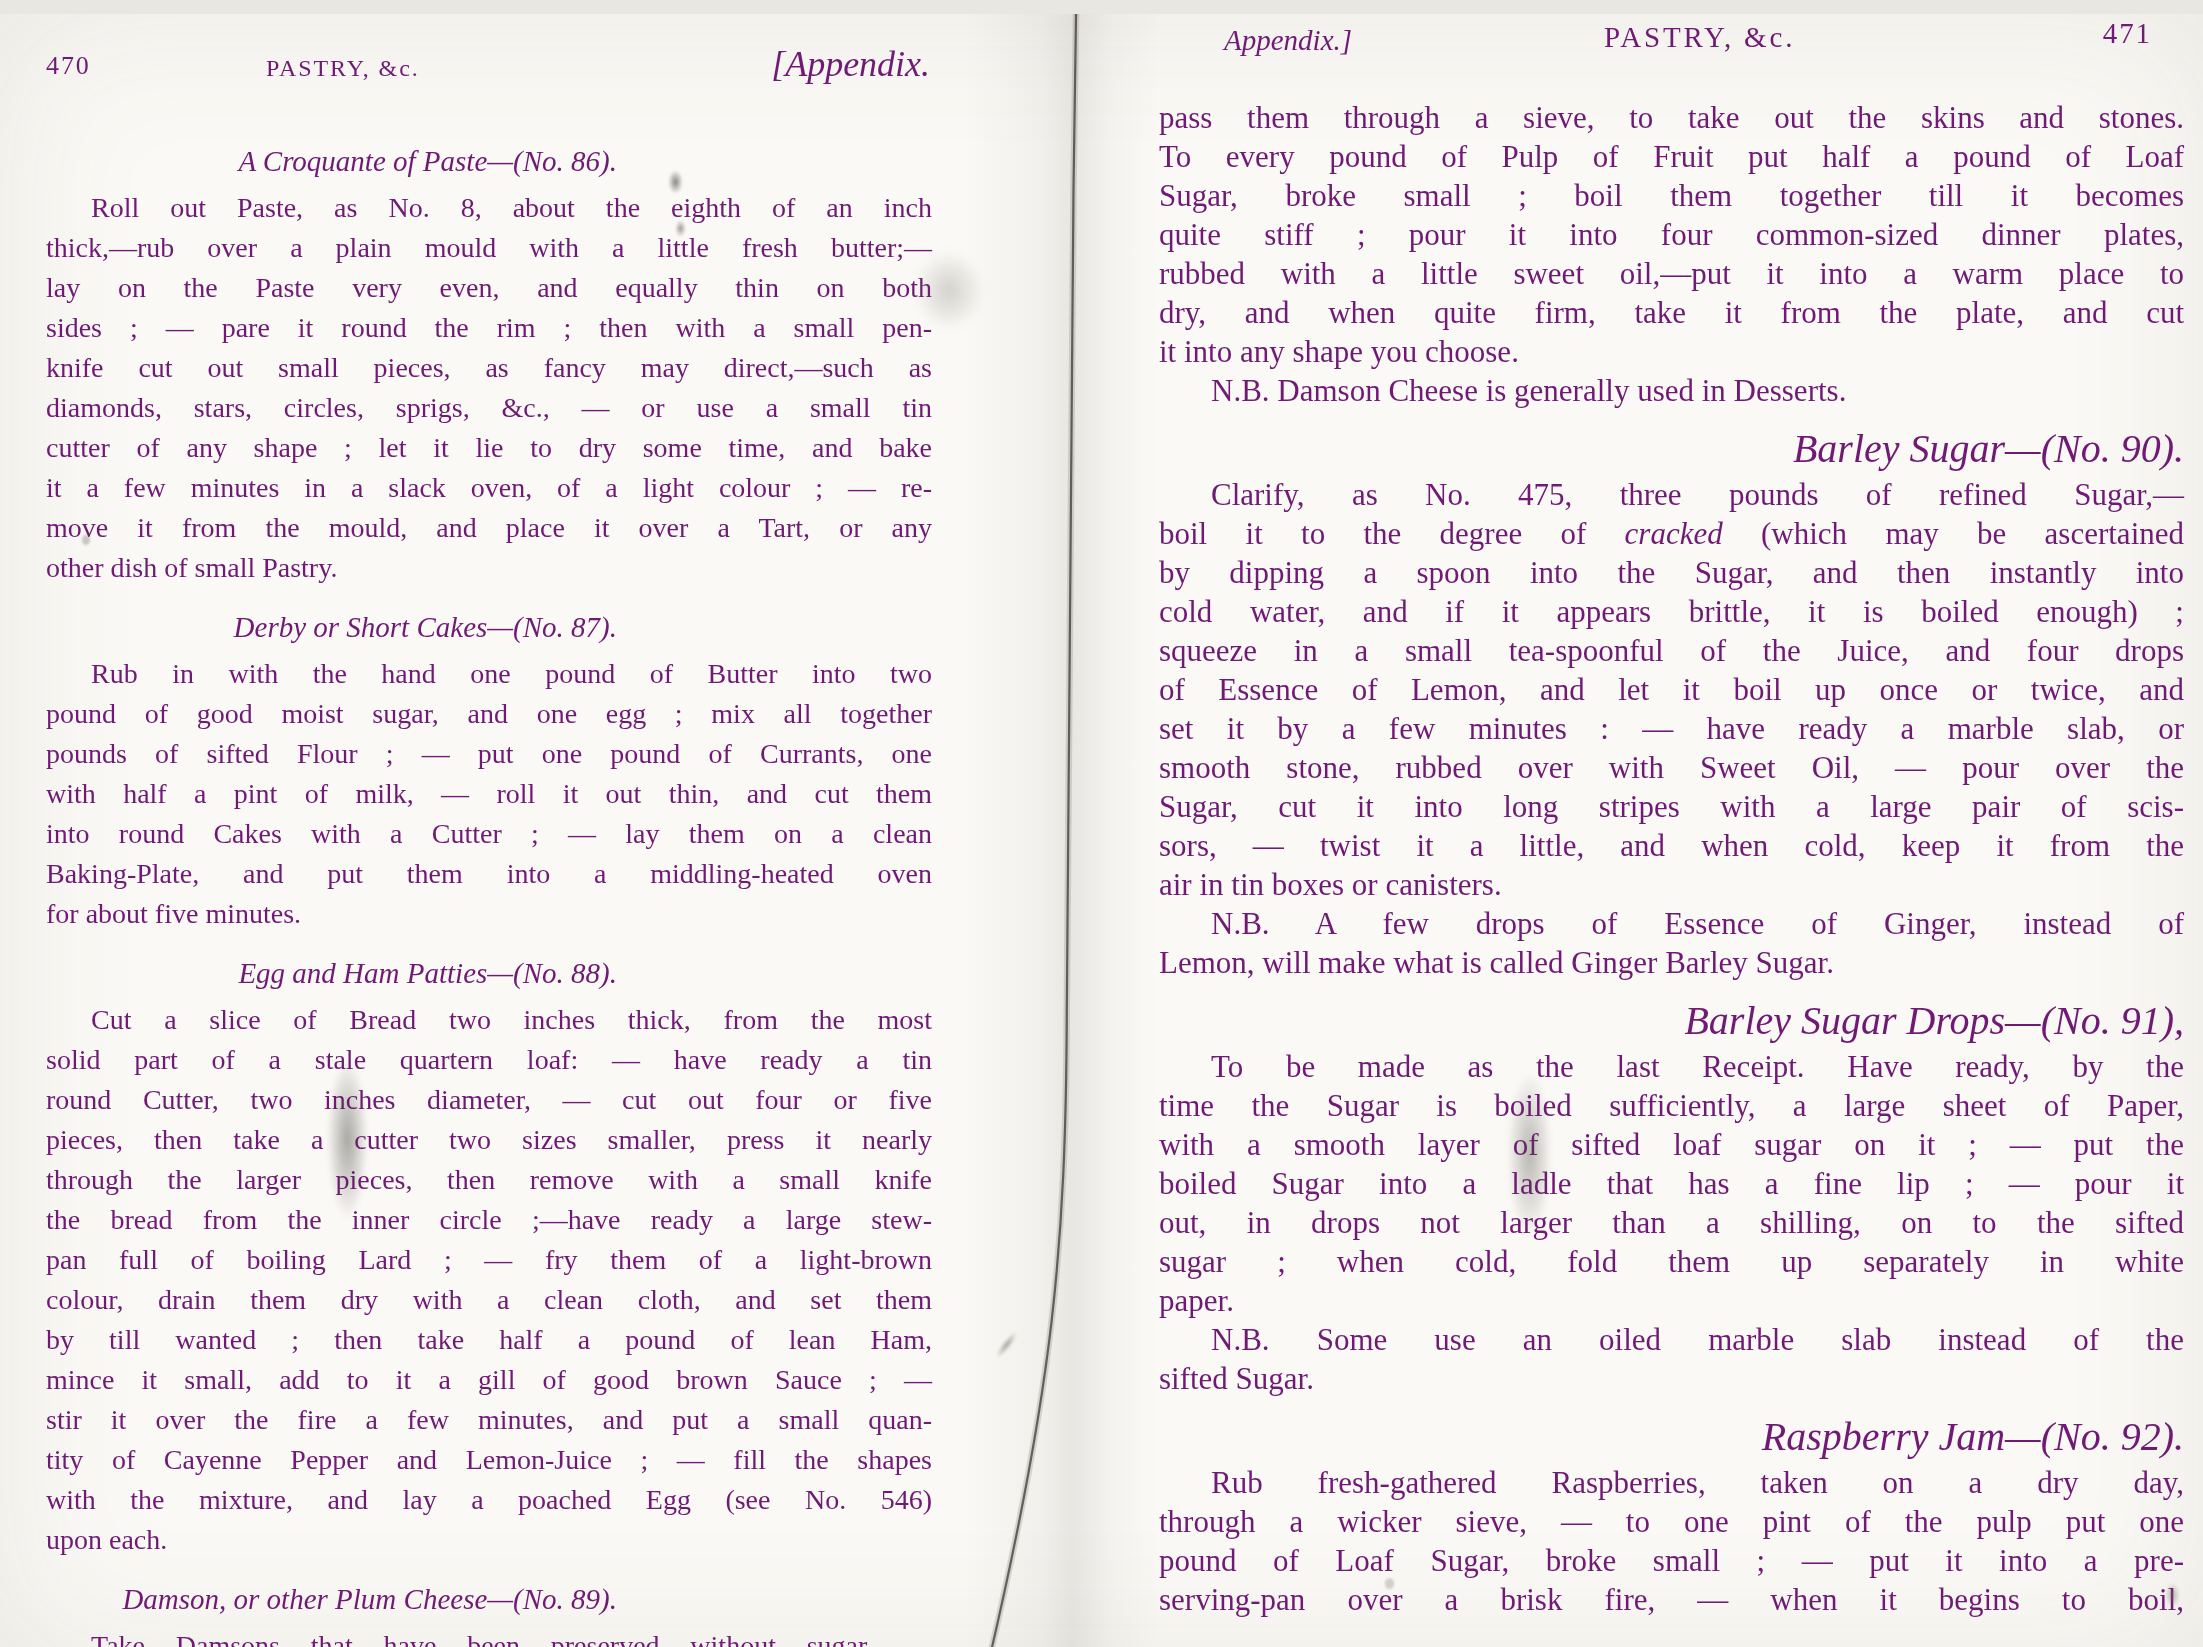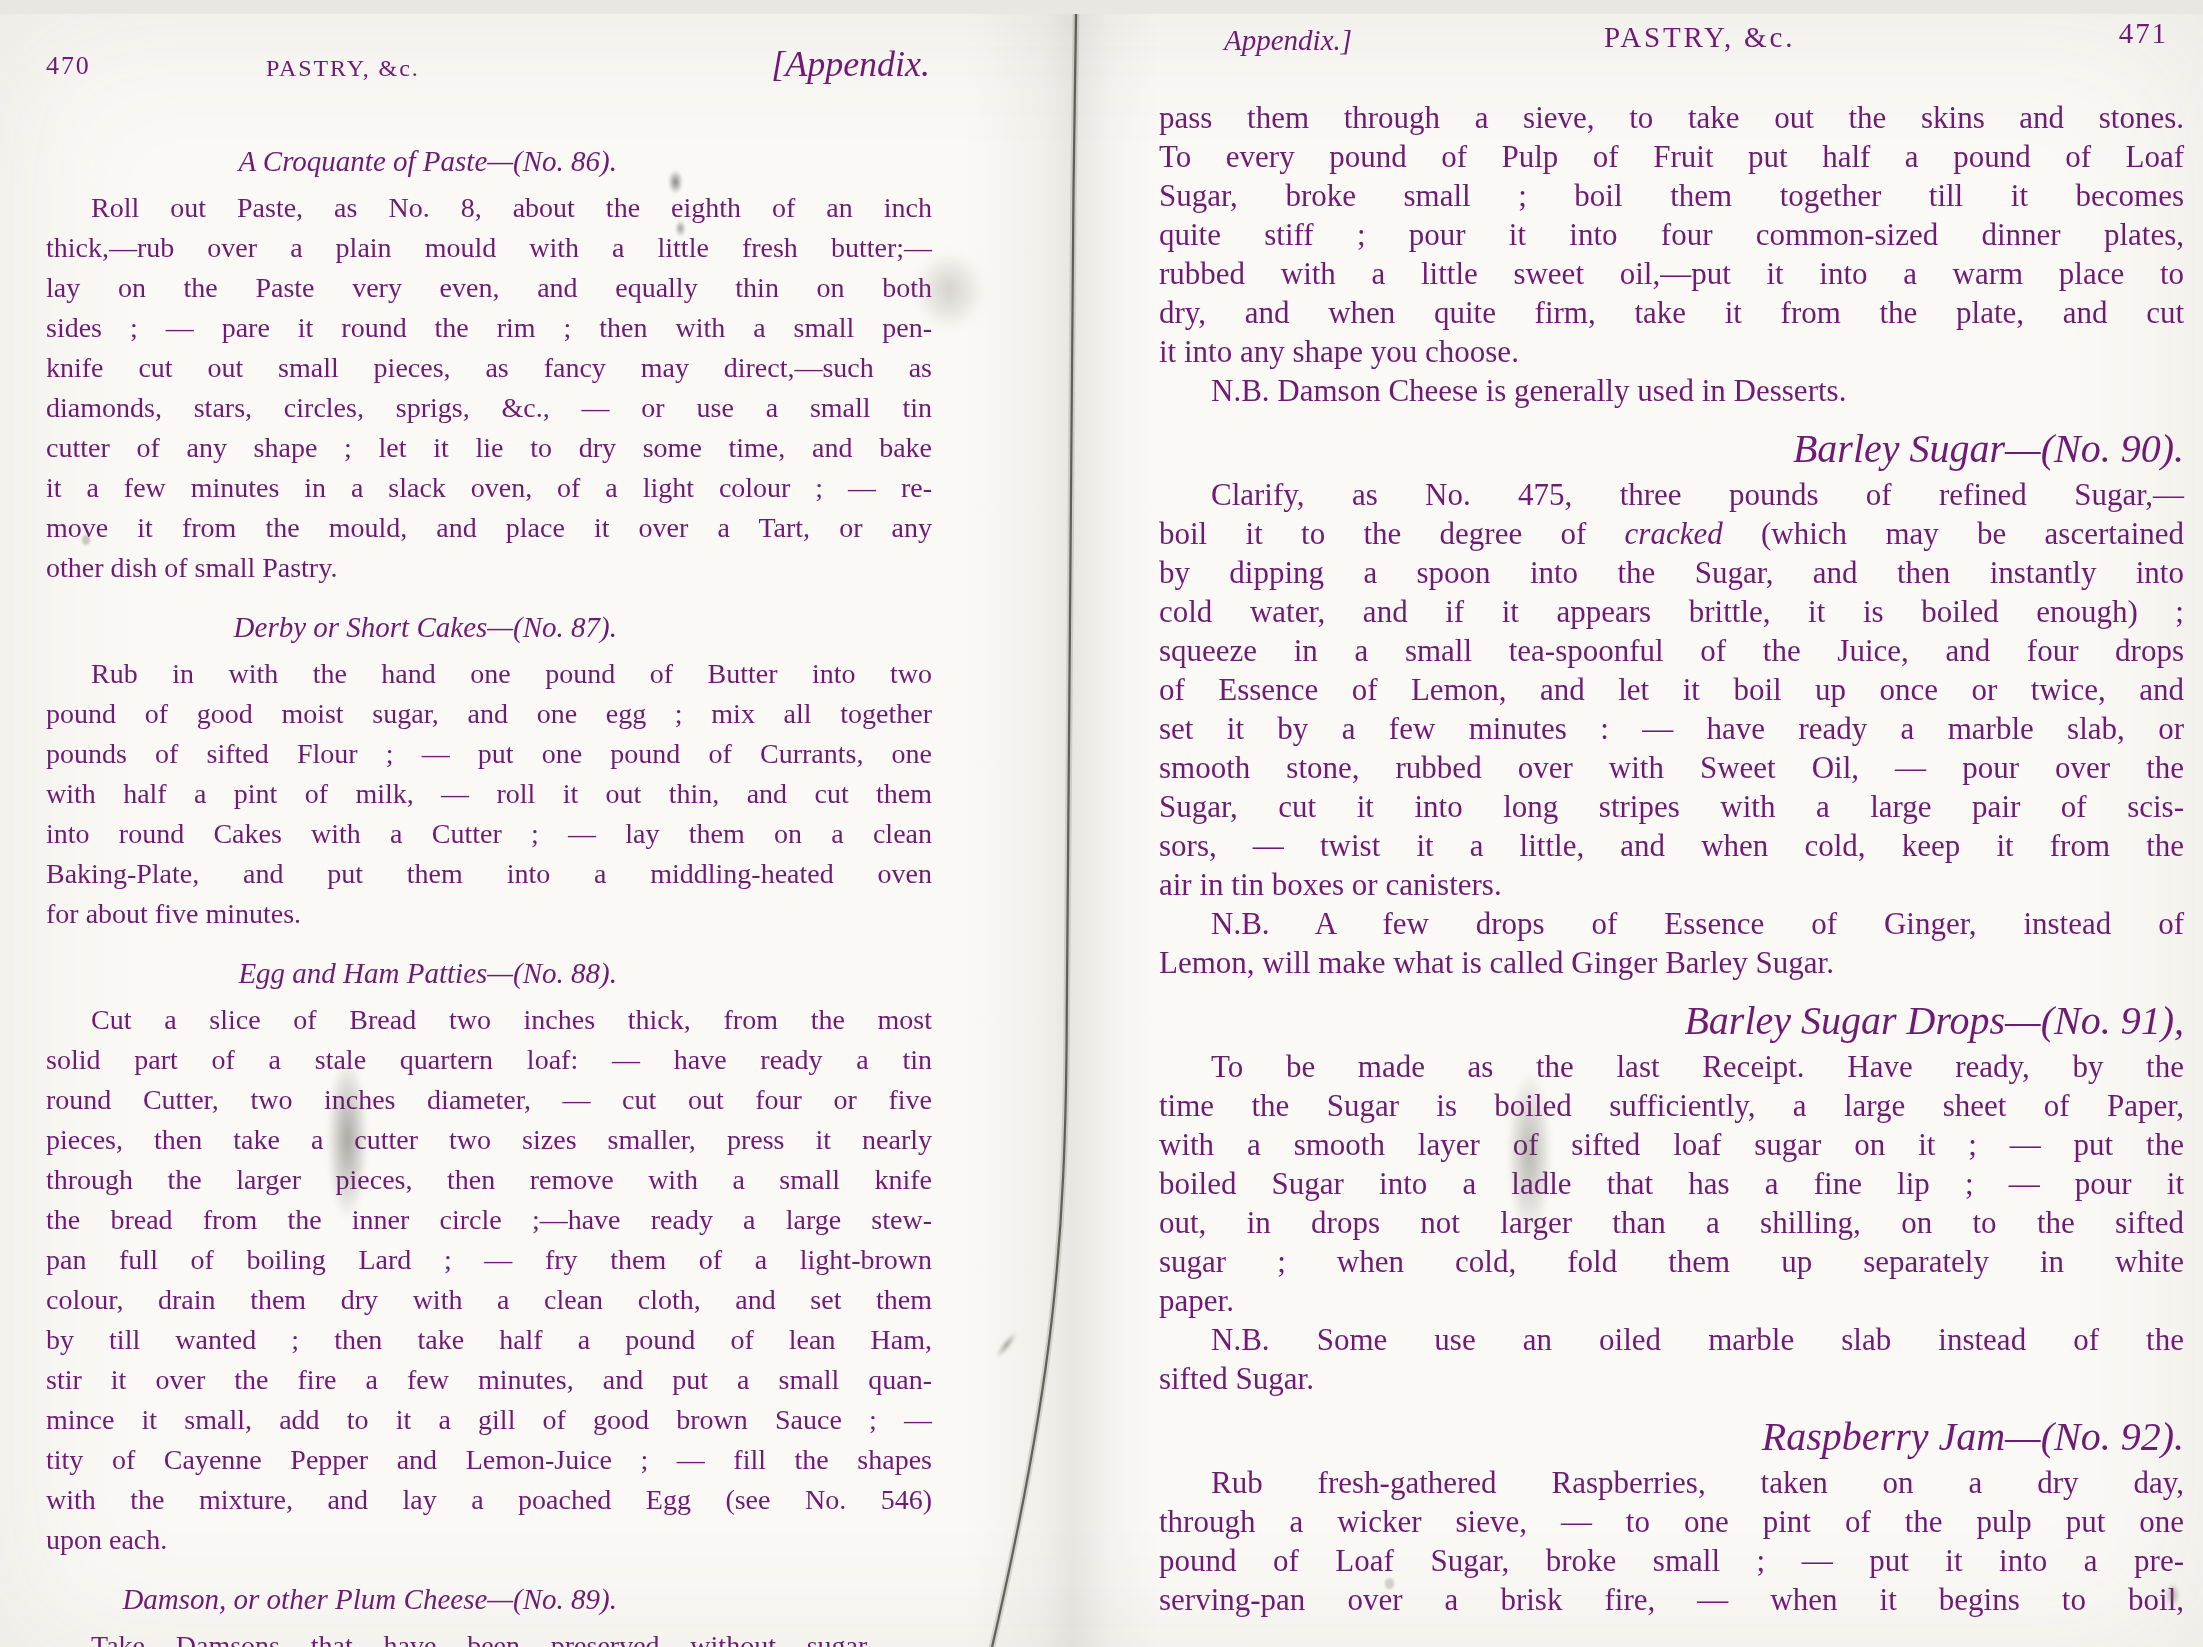--- a/index.html
+++ b/index.html
@@ -15,21 +15,21 @@
   .page-left{left:46px; width:886px; padding-top:28px; font-size:28px; line-height:40px;}
   .page-right{left:1159px; width:1025px; font-size:31px; line-height:39px;}
 
   .page-header{position:relative; height:43px;}
   .page-header span{position:absolute; white-space:nowrap;}
   .page-left  .pagenum{left:0; top:3.7px; font-size:26px; letter-spacing:1.9px;}
   .page-left  .runtitle{left:220px; top:5.6px; font-size:24px; letter-spacing:1.9px;}
   .page-left  .marginlabel{right:1.9px; top:1.9px; font-style:italic; font-size:36px;}
   .page-right .marginlabel{left:65px; top:7.4px; font-style:italic; font-size:29px;}
   .page-right .runtitle{left:445px; top:3.7px; font-size:29px; letter-spacing:2.8px;}
-  .page-right .pagenum{right:16px; top:0; font-size:29px; letter-spacing:1.9px;}
+  .page-right .pagenum{right:32px; top:0; font-size:29px; letter-spacing:1.9px;}
 
   .heading{font-style:italic; font-weight:normal; text-align:right; white-space:nowrap;}
   .heading i{font-style:italic;}
   .page-left  .heading{font-size:29px; margin:18.6px 315px 7.4px 0;}
   .page-left  .heading.first{margin-top:56px;}
   .page-right .heading{font-size:40px; margin:18.6px 0 7.4px 0;}
 
   .para{margin:0;}
   .para.cont{margin-top:41px;}
   .line{text-align:justify; text-align-last:justify; white-space:normal;}
@@ -102,22 +102,22 @@
     <div class="para">
         <div class="line indent">Cut a slice of Bread two inches thick, from the most</div>
         <div class="line">solid part of a stale quartern loaf: — have ready a tin</div>
         <div class="line">round Cutter, two inches diameter, — cut out four or five</div>
         <div class="line">pieces, then take a cutter two sizes smaller, press it nearly</div>
         <div class="line">through the larger pieces, then remove with a small knife</div>
         <div class="line">the bread from the inner circle ;—have ready a large stew-</div>
         <div class="line">pan full of boiling Lard ; — fry them of a light-brown</div>
         <div class="line">colour, drain them dry with a clean cloth, and set them</div>
         <div class="line">by till wanted ; then take half a pound of lean Ham,</div>
+        <div class="line">mince it small, add to it a gill of good brown Sauce ; —</div>
         <div class="line">stir it over the fire a few minutes, and put a small quan-</div>
-        <div class="line">mince it small, add to it a gill of good brown Sauce ; —</div>
         <div class="line">tity of Cayenne Pepper and Lemon-Juice ; — fill the shapes</div>
         <div class="line">with the mixture, and lay a poached Egg (see No. 546)</div>
         <div class="line last">upon each.</div>
       </div>
 
     <h2 class="heading"><i>Damson, or other Plum Cheese</i>—(No. 89).</h2>
     <div class="para">
         <div class="line indent">Take Damsons that have been preserved without sugar, —</div>
       </div>
   </div>

